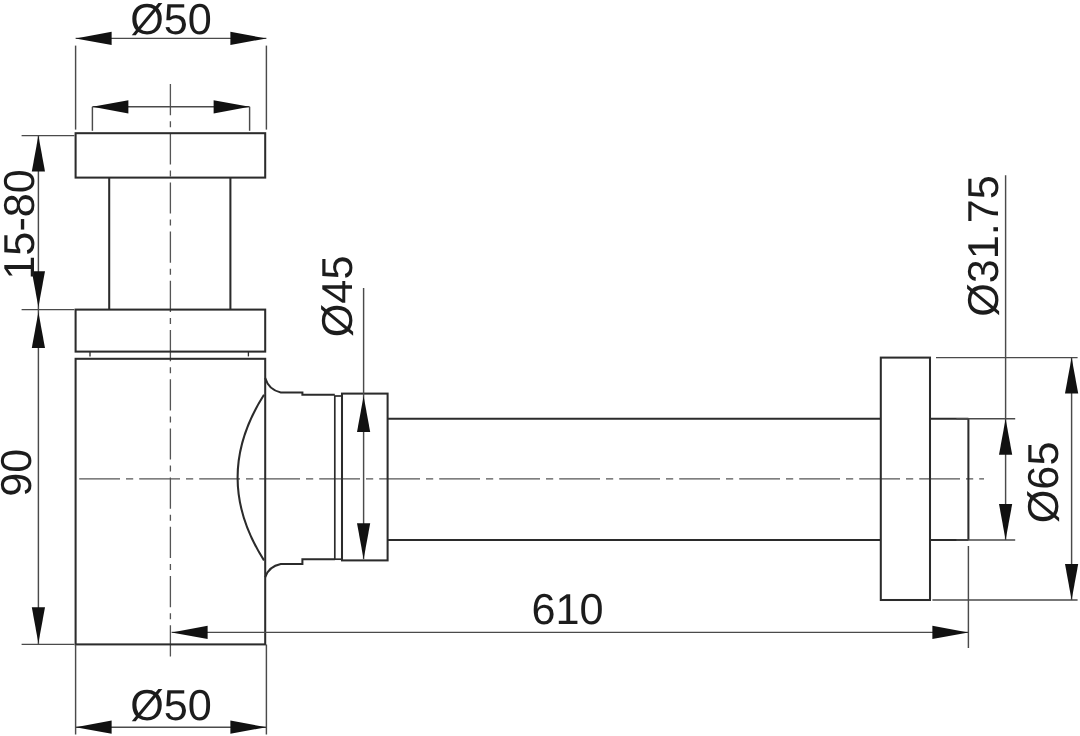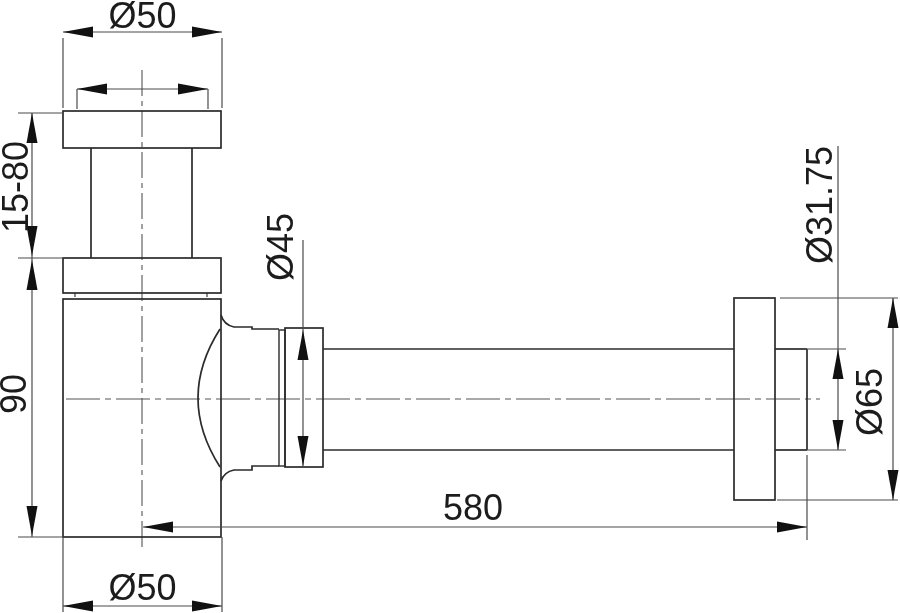--- a/index.html
+++ b/index.html
@@ -136,19 +136,19 @@
 
 
   <div class="dim-label vlabel" style="left:-38px;top:167px;width:110px;height:40px;">15-80</div>
 
   <div class="dim-label vlabel" style="left:-15px;top:374px;width:60px;height:40px;">90</div>
 
   <div class="dim-label vlabel" style="left:232px;top:227px;width:100px;height:40px;">Ø45</div>
 
   <div class="dim-label" style="left:63px;top:569px;width:159px;">Ø50</div>
 
-  <div class="dim-label" style="left:403px;top:489px;width:140px;">580</div>
+  <div class="dim-label" style="left:403px;top:489px;width:140px;">610</div>
 
   <div class="dim-label vlabel" style="left:751px;top:185px;width:140px;height:40px;">Ø31.75</div>
 
   <div class="dim-label vlabel" style="left:816px;top:382px;width:110px;height:40px;">Ø65</div>
 
 </div>
 
 </body></html>

